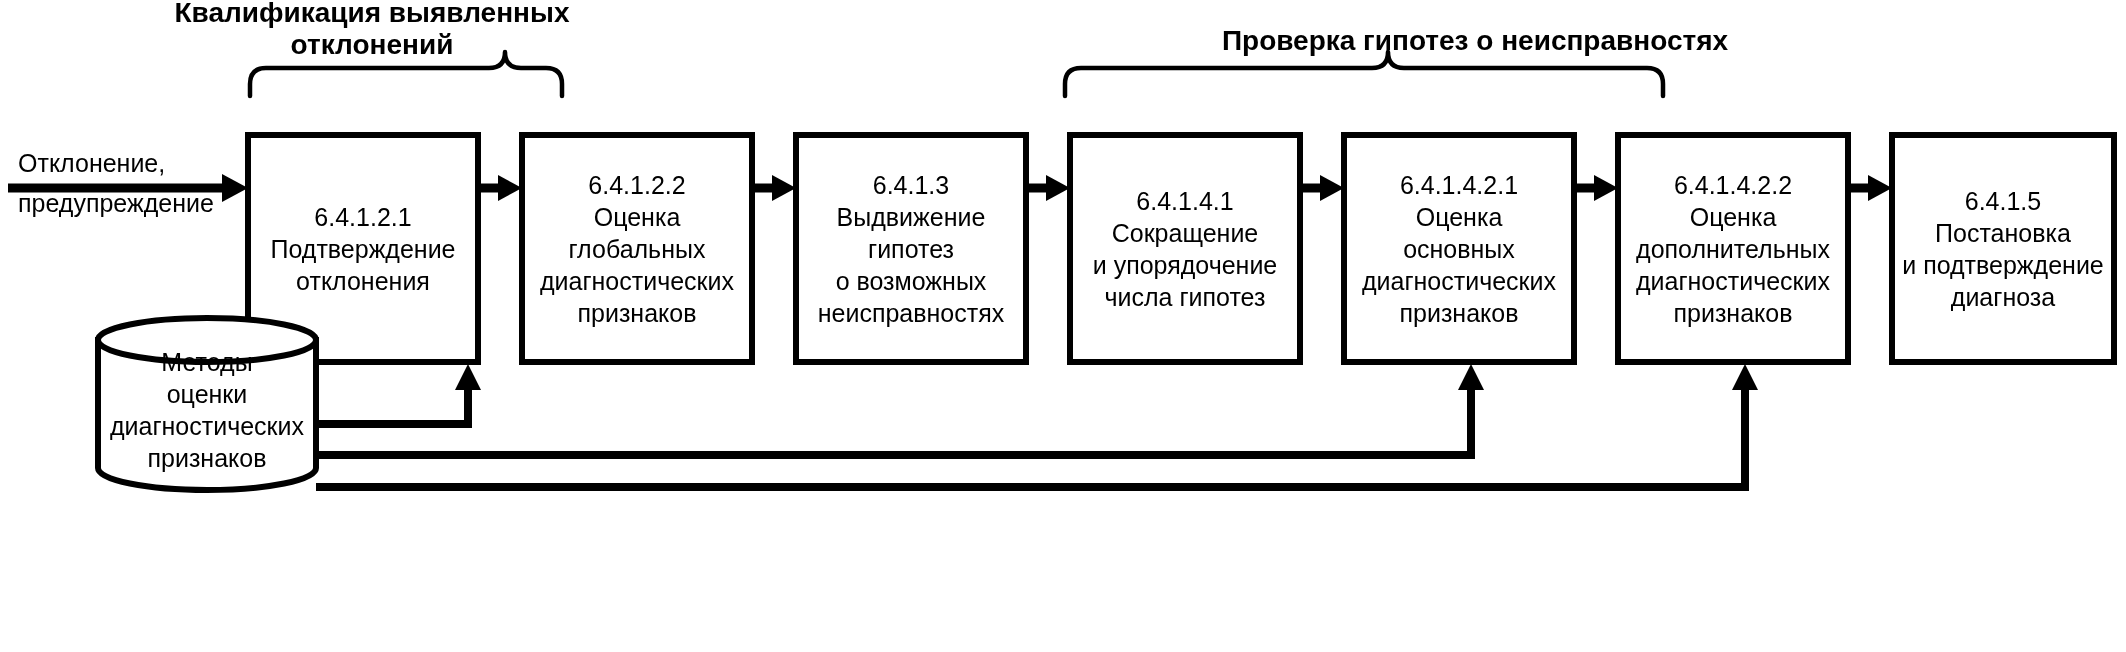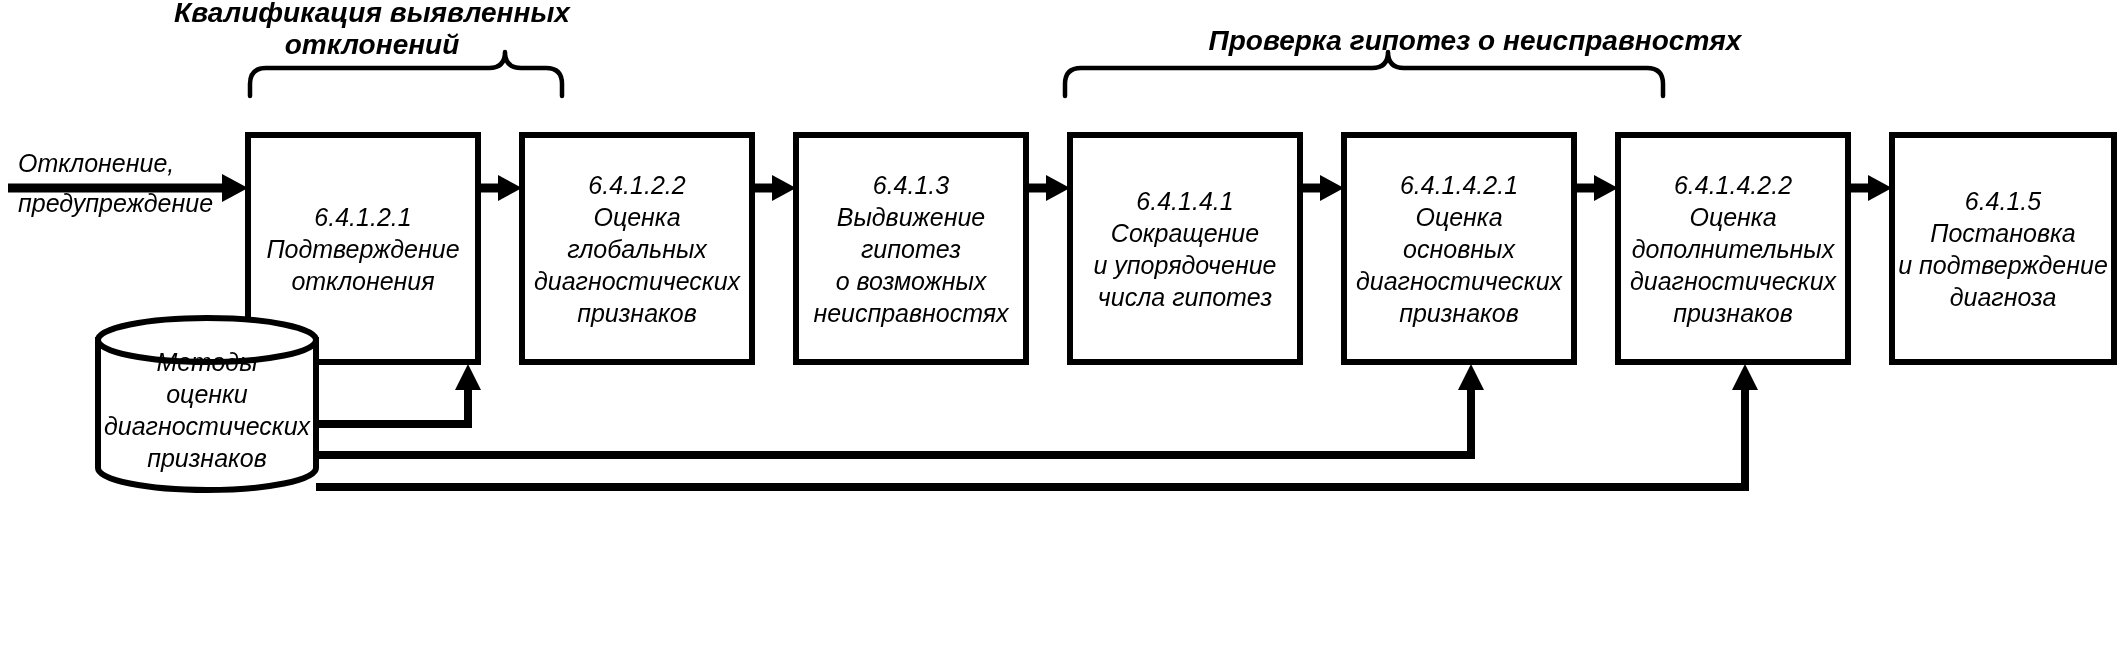--- a/index.html
+++ b/index.html
@@ -7,21 +7,20 @@
     padding: 0;
     background: #ffffff;
   }
   #stage {
     position: relative;
     width: 2126px;
     height: 652px;
     background: #ffffff;
     overflow: hidden;
     font-family: "Liberation Sans", sans-serif;
-    font-style: italic;
   }
   svg.layer {
     position: absolute;
     left: 0;
     top: 0;
     width: 2126px;
     height: 652px;
   }
   .box-rect {
     fill: #ffffff;

